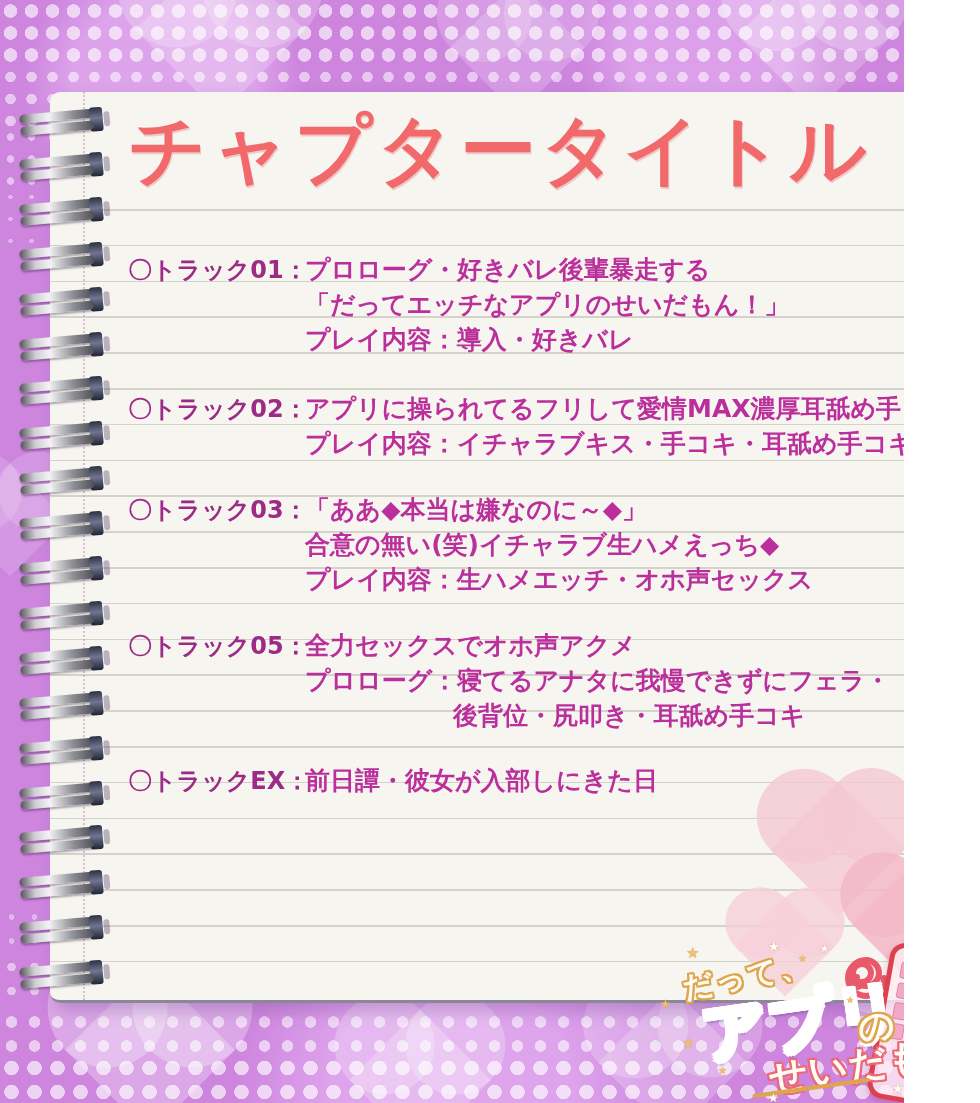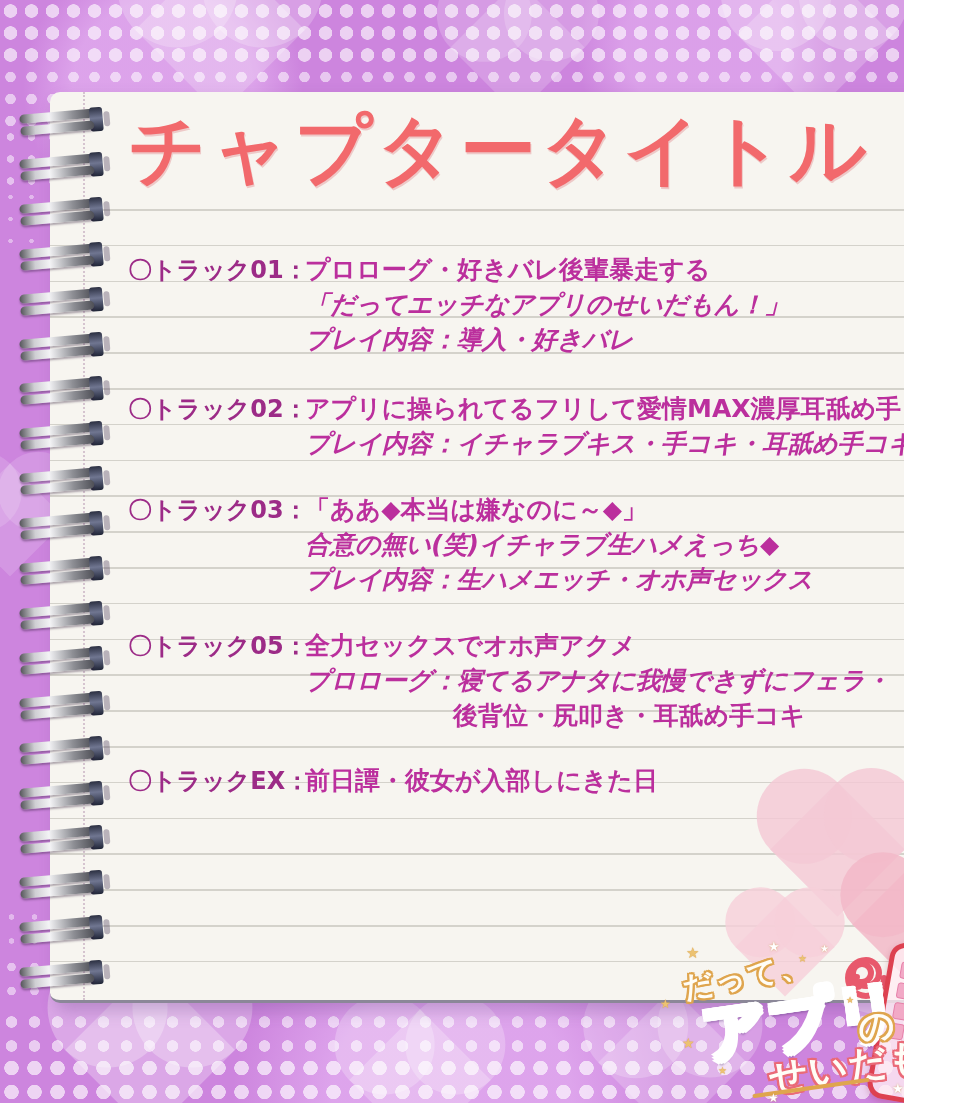--- a/index.html
+++ b/index.html
@@ -41,21 +41,21 @@
               text-shadow:1px 2px 0 rgba(210,70,80,.25);}
   
   #tracks{position:absolute;left:58px;top:160px;width:840px;}
   .track{margin-bottom:31px;}
   .track:nth-child(1){margin-bottom:34px;}
   .track:nth-child(4){margin-bottom:30px;}
   .track:nth-child(5){margin-bottom:35px;}
   .trow{height:35px;line-height:35px;white-space:nowrap;font-size:25px;
         color:#bb2f9d;font-weight:600;margin-left:20px;}
   .tlabel{display:inline-block;width:177px;font-size:24px;font-weight:800;color:#9c2b87;}
-  .ind1{padding-left:177px;font-style:italic;}
+  .ind1{padding-left:177px;}
   .ind2{padding-left:325px;}
   
   #coils{position:absolute;left:20px;top:108px;width:96px;height:900px;z-index:4;pointer-events:none;}
   .coil{position:absolute;left:0;width:90px;height:30px;transform:rotate(-5deg);}
   .coil::before,.coil::after{content:"";position:absolute;left:0;right:16px;height:9px;border-radius:5px;
         background:linear-gradient(90deg,#55555a,#cfcfd3 20%,#f3f3f5 40%,#8e8f95 72%,#4e4f56);
         box-shadow:0 2px 2px rgba(40,20,50,.35);}
   .coil::before{top:3px;}
   .coil::after{top:15px;}
   .coil-end{position:absolute;right:7px;top:2px;width:13px;height:24px;border-radius:3px;

